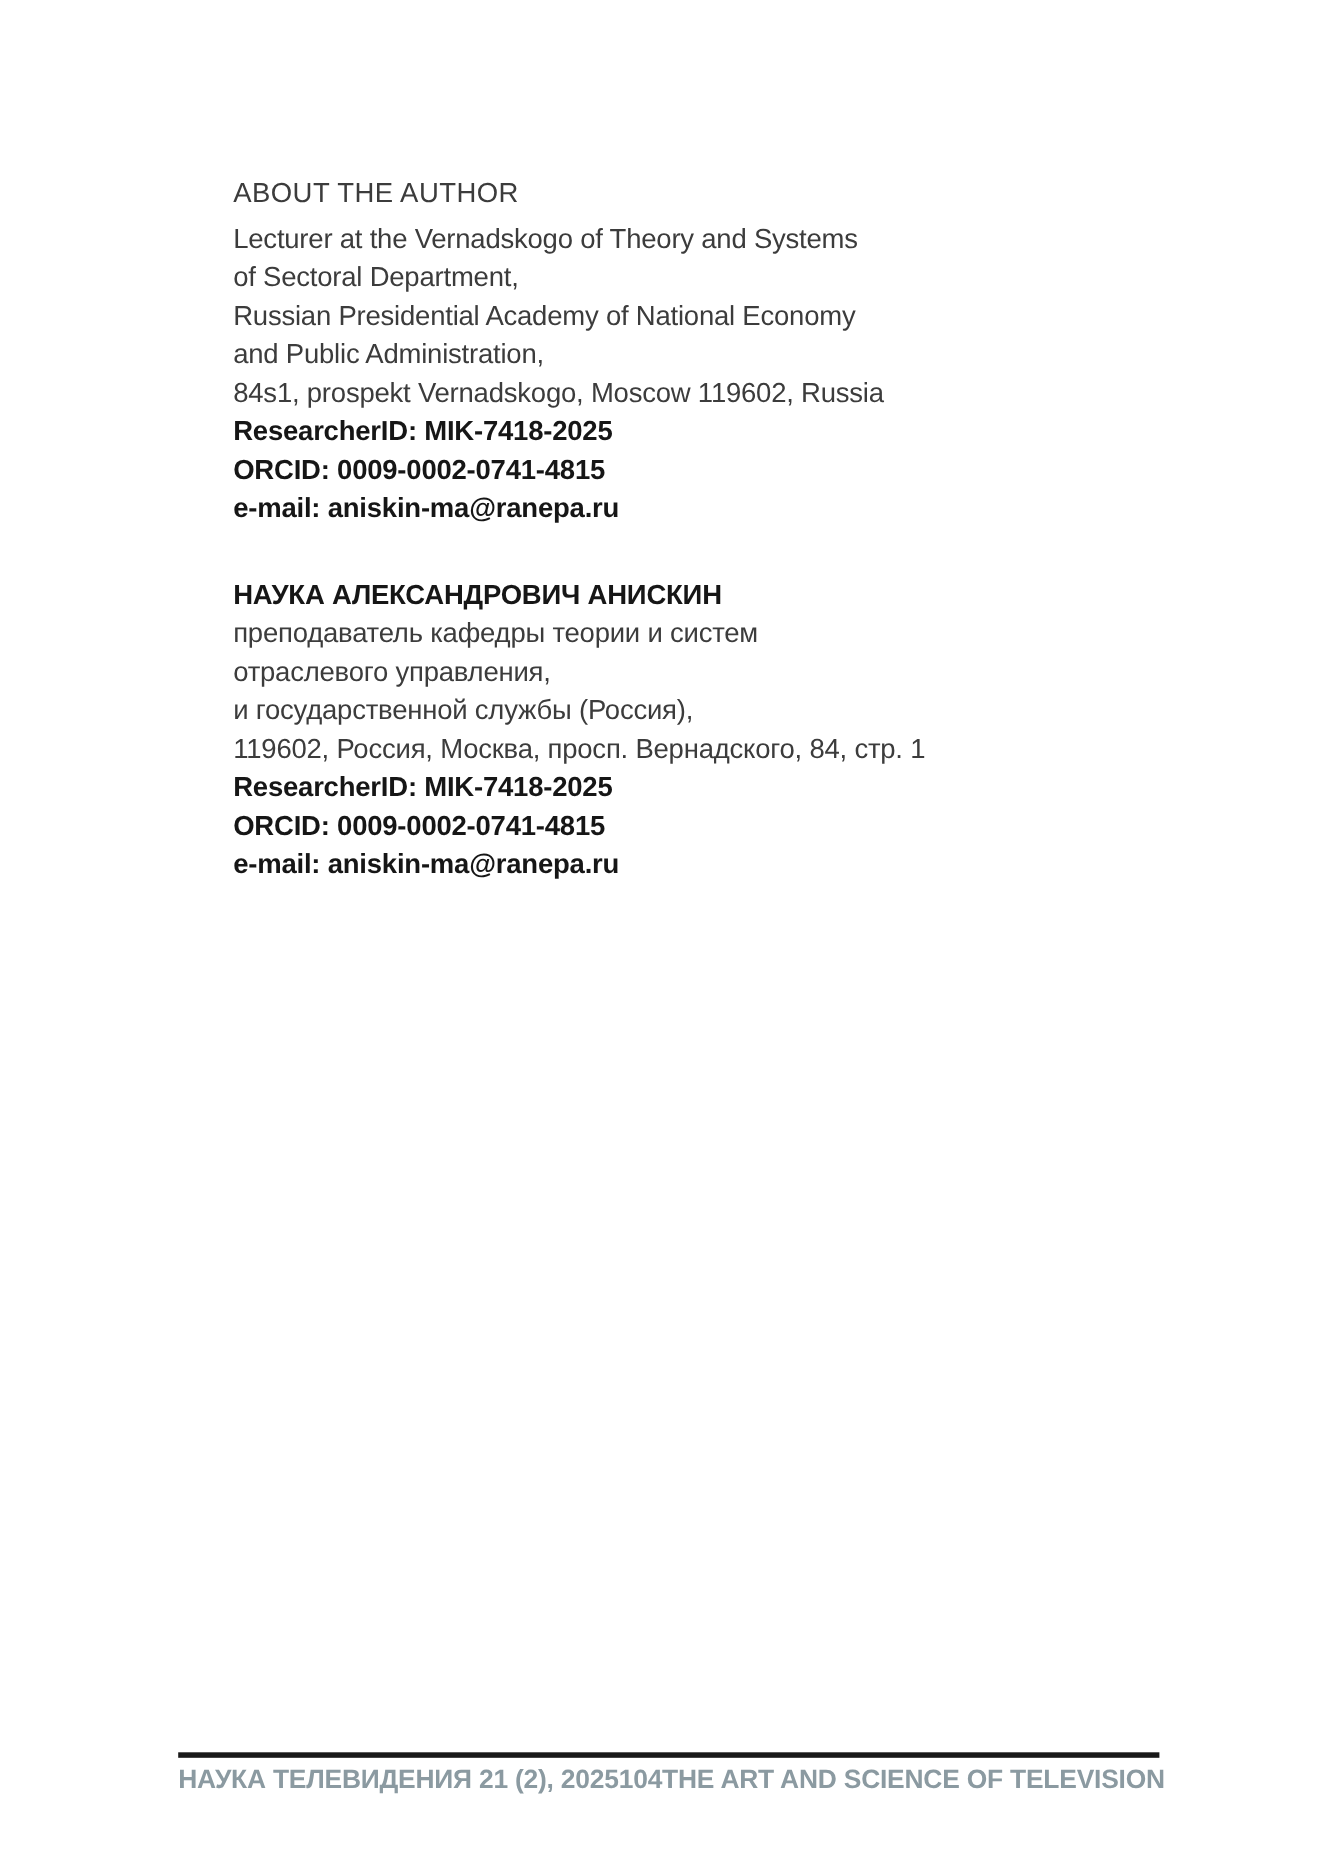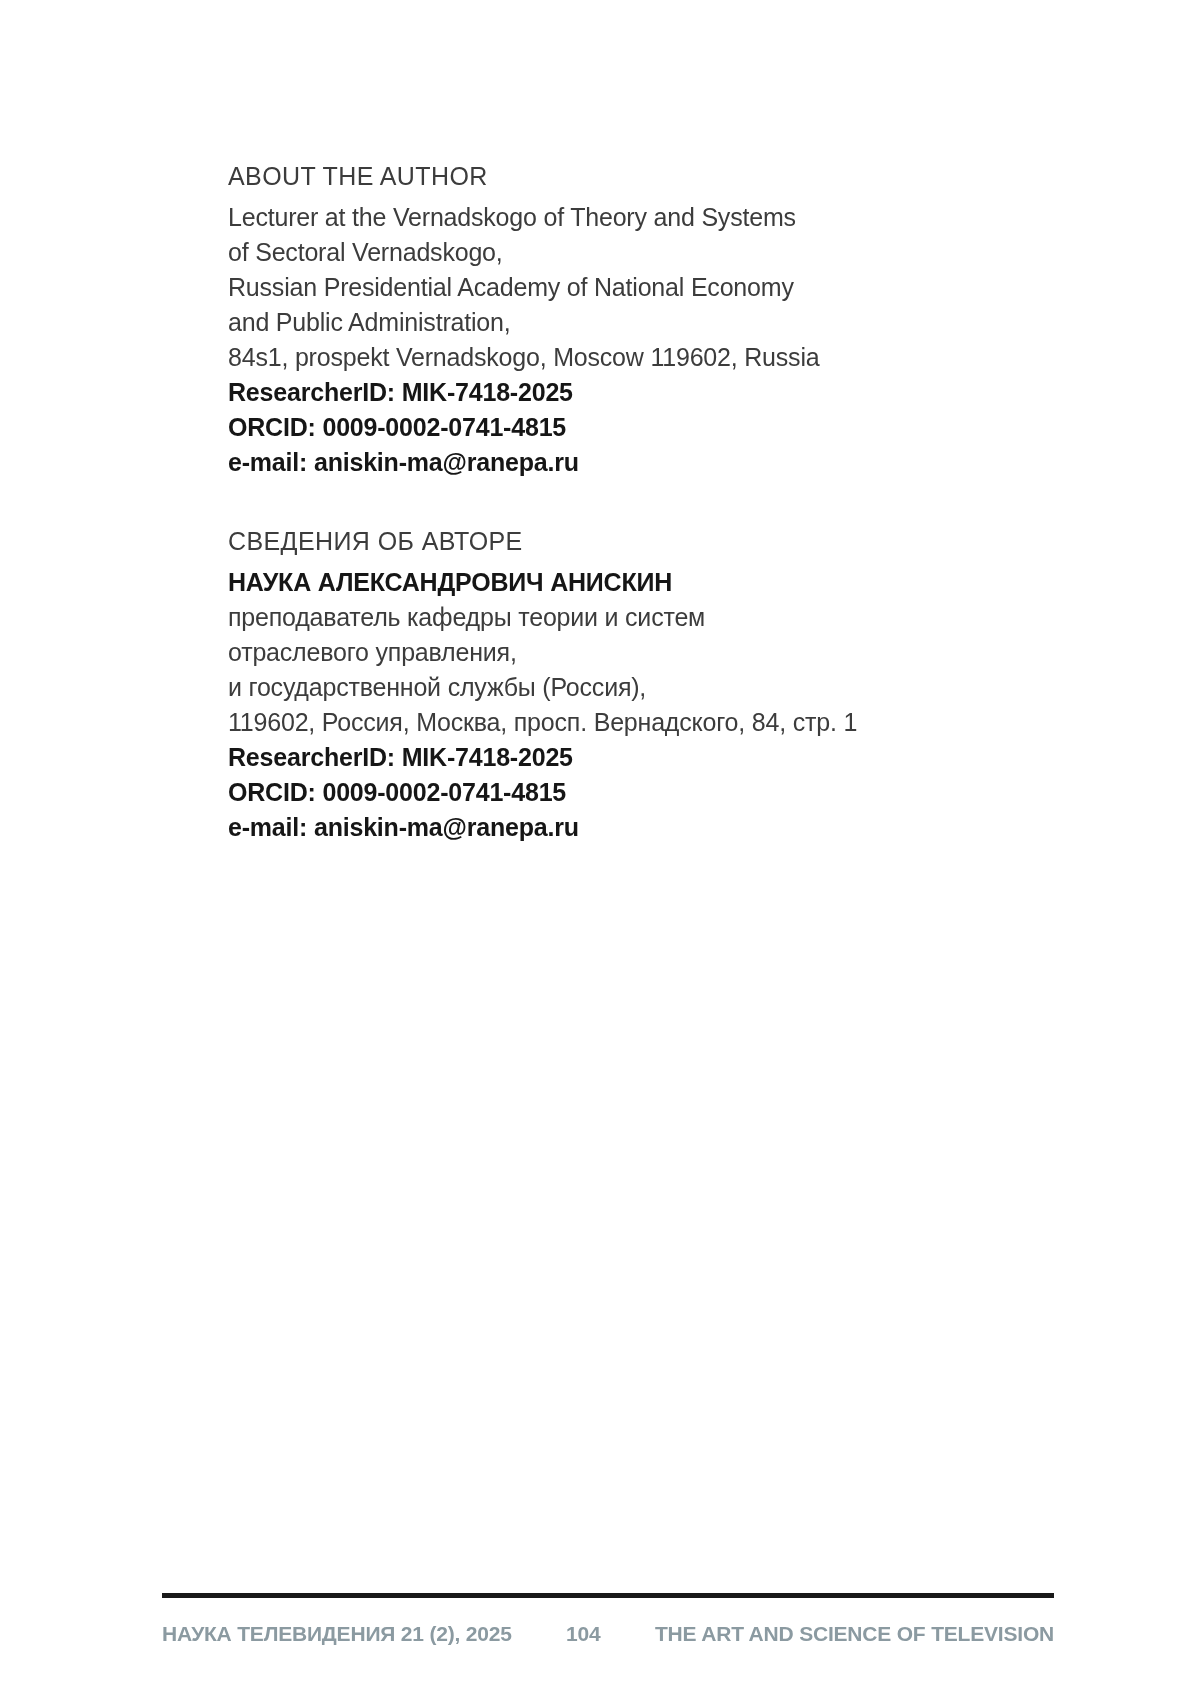--- a/index.html
+++ b/index.html
@@ -14,21 +14,21 @@
   body {
     width: 1200px;
     height: 1703px;
     background: var(--page-bg);
     font-family: "Liberation Sans", "DejaVu Sans", sans-serif;
     position: relative;
     overflow: hidden;
   }
   .content {
     position: absolute;
-    left: 228px;
+    left: 212px;
     top: 159px;
     width: 780px;
   }
   .author-section { margin: 0; }
   .author-section + .author-section { margin-top: 44px; }
   .section-heading {
     font-size: 25px;
     font-weight: 400;
     line-height: 35px;
     color: var(--body-text);
@@ -51,52 +51,51 @@
     position: absolute;
     left: 162px;
     top: 1593px;
     width: 892px;
   }
   .footer-rule {
     height: 5px;
     background: var(--rule);
   }
   .footer-row {
-    margin-top: 24px;
+    margin-top: 6px;
     display: flex;
     justify-content: space-between;
     align-items: center;
-    font-size: 21px;
+    font-size: 24px;
     font-weight: 700;
     letter-spacing: -0.2px;
     color: var(--footer-text);
     white-space: nowrap;
   }
 </style>
 </head>
 <body>
 
 <div class="page">
 
   <main class="content">
 
     <section class="author-section">
       <h2 class="section-heading">ABOUT THE AUTHOR</h2>
       <p class="line">Lecturer at the Vernadskogo of Theory and Systems</p>
-      <p class="line">of Sectoral Vernadskogo,</p>
+      <p class="line">of Sectoral Department,</p>
       <p class="line">Russian Presidential Academy of National Economy</p>
       <p class="line">and Public Administration,</p>
       <p class="line">84s1, prospekt Vernadskogo, Moscow 119602, Russia</p>
       <p class="line bold">ResearcherID: MIK-7418-2025</p>
       <p class="line bold">ORCID: 0009-0002-0741-4815</p>
       <p class="line bold">e-mail: aniskin-ma@ranepa.ru</p>
     </section>
 
     <section class="author-section">
-      <h2 class="section-heading">СВЕДЕНИЯ ОБ АВТОРЕ</h2>
       <p class="line author-name">НАУКА АЛЕКСАНДРОВИЧ АНИСКИН</p>
       <p class="line">преподаватель кафедры теории и систем</p>
       <p class="line">отраслевого управления,</p>
       <p class="line">и государственной службы (Россия),</p>
       <p class="line">119602, Россия, Москва, просп. Вернадского, 84, стр. 1</p>
       <p class="line bold">ResearcherID: MIK-7418-2025</p>
       <p class="line bold">ORCID: 0009-0002-0741-4815</p>
       <p class="line bold">e-mail: aniskin-ma@ranepa.ru</p>
     </section>
 

